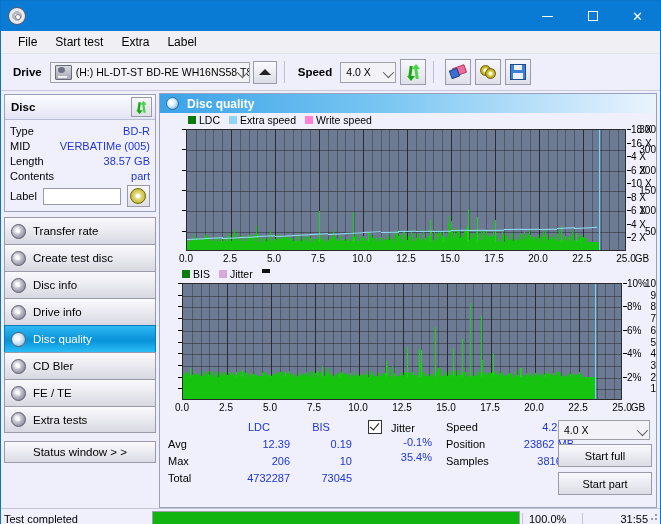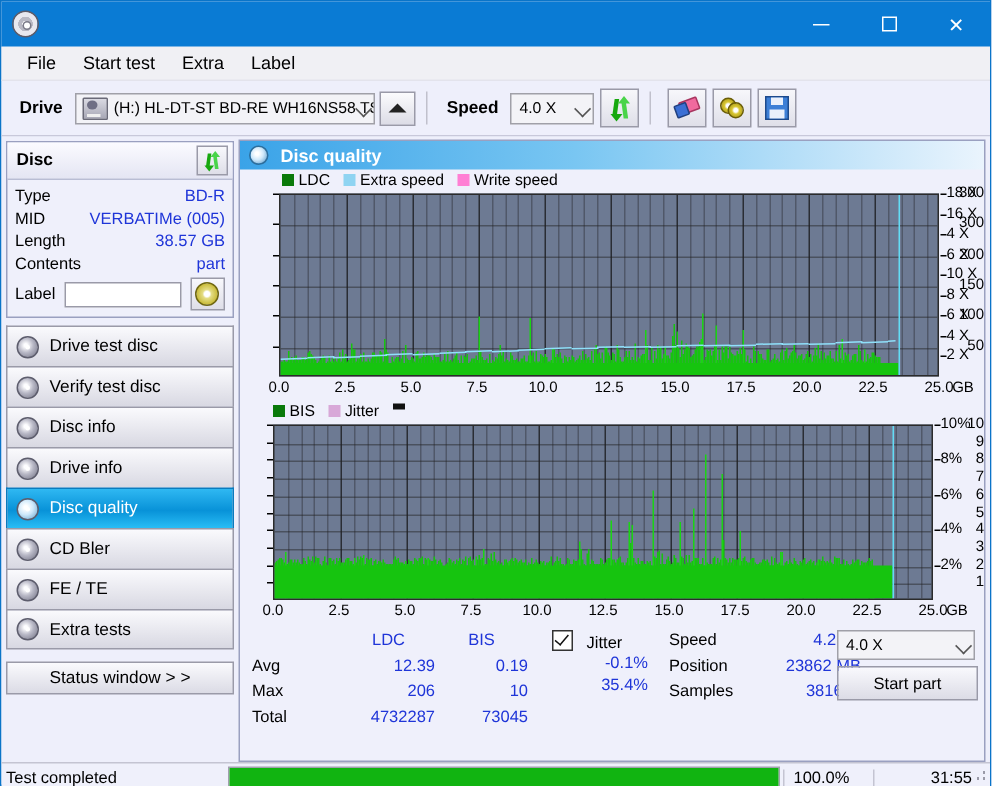--- a/index.html
+++ b/index.html
@@ -258,25 +258,25 @@
             <div class="cd-btn">
               <div class="cd-glyph"></div>
             </div>
           </div>
         </div>
       </div>
 
       <div class="nav">
         <div class="navbtn">
           <span class="nico"></span>
-          <span class="lbl">Drive test disc</span>
+          <span class="lbl">Transfer rate</span>
         </div>
         <div class="navbtn">
           <span class="nico"></span>
-          <span class="lbl">Verify test disc</span>
+          <span class="lbl">Create test disc</span>
         </div>
         <div class="navbtn">
           <span class="nico"></span>
           <span class="lbl">Disc info</span>
         </div>
         <div class="navbtn">
           <span class="nico"></span>
           <span class="lbl">Drive info</span>
         </div>
         <div class="navbtn active">
@@ -1430,20 +1430,21 @@
               <div class="statrow">Samples</div>
               <div class="statrow num">381665</div>
             </div>
           </div>
 
           <div class="ctrls">
             <div class="combo">
               <span>4.0 X</span>
               <div class="chev"></div>
             </div>
+            <div class="btn">Start full</div>
             <div class="btn">Start part</div>
           </div>
         </div>
 
       </div>
     </div>
   </div>
 
   <div class="statusbar">
     <div class="sb-text">Test completed</div>

